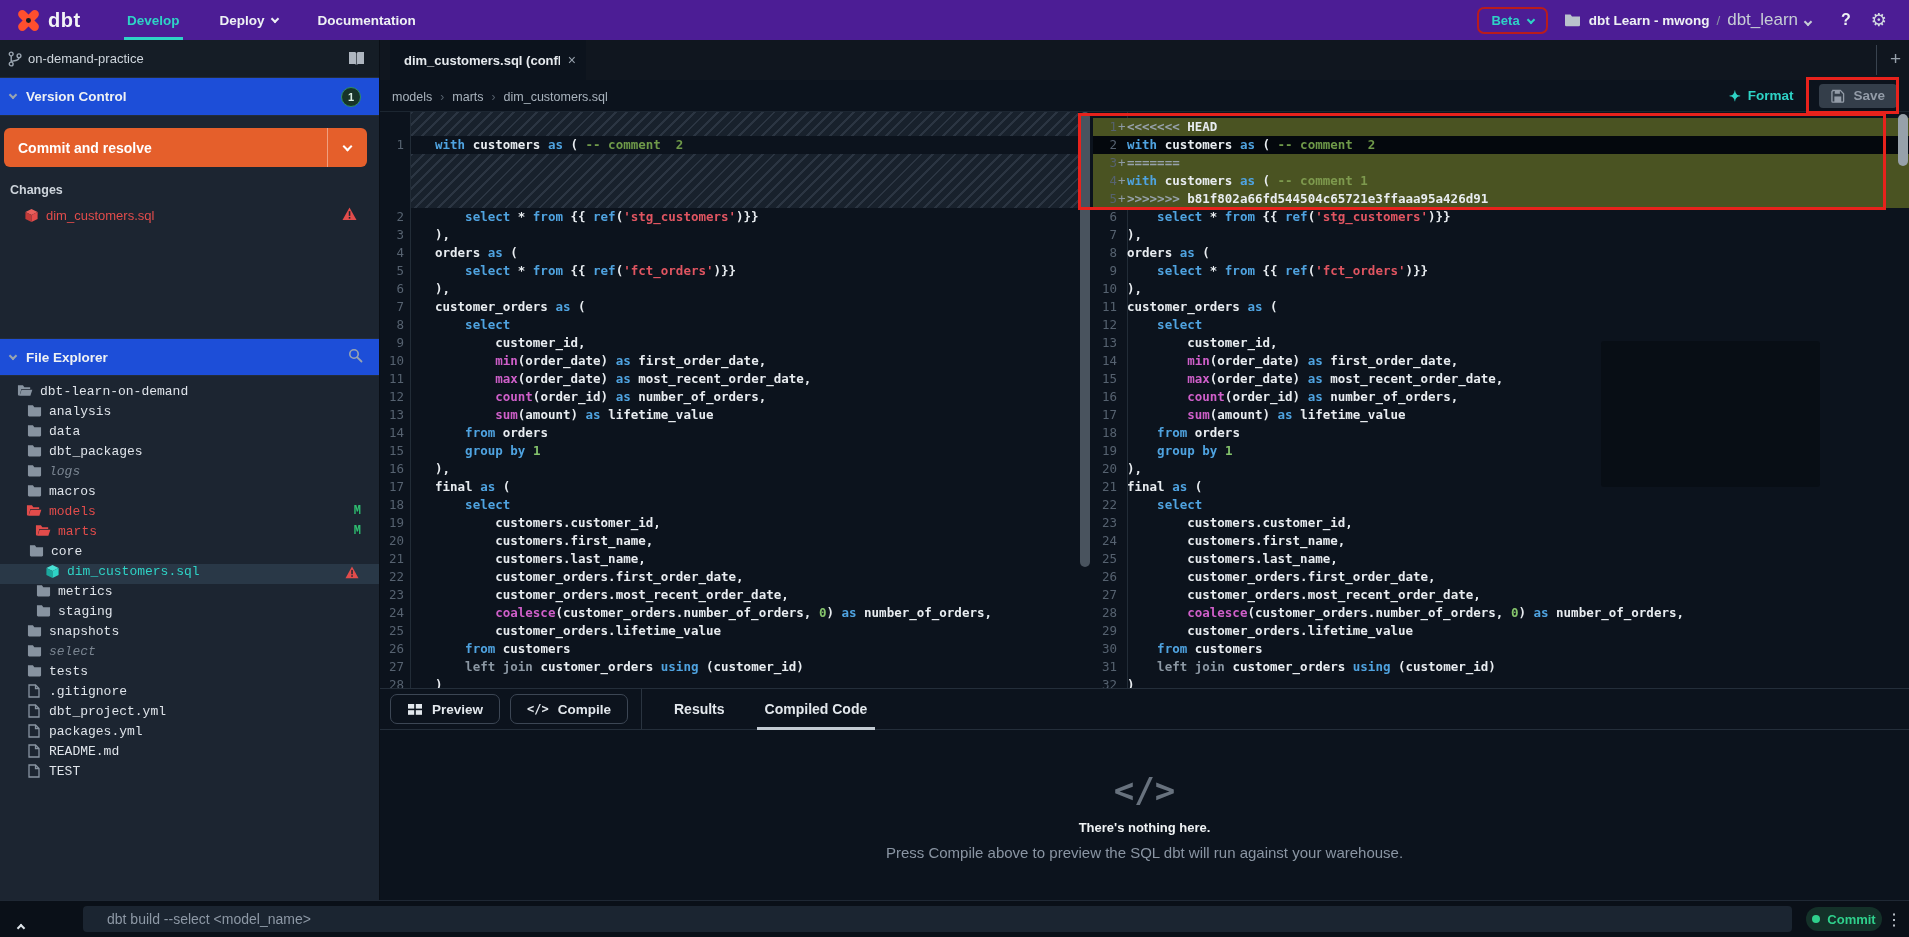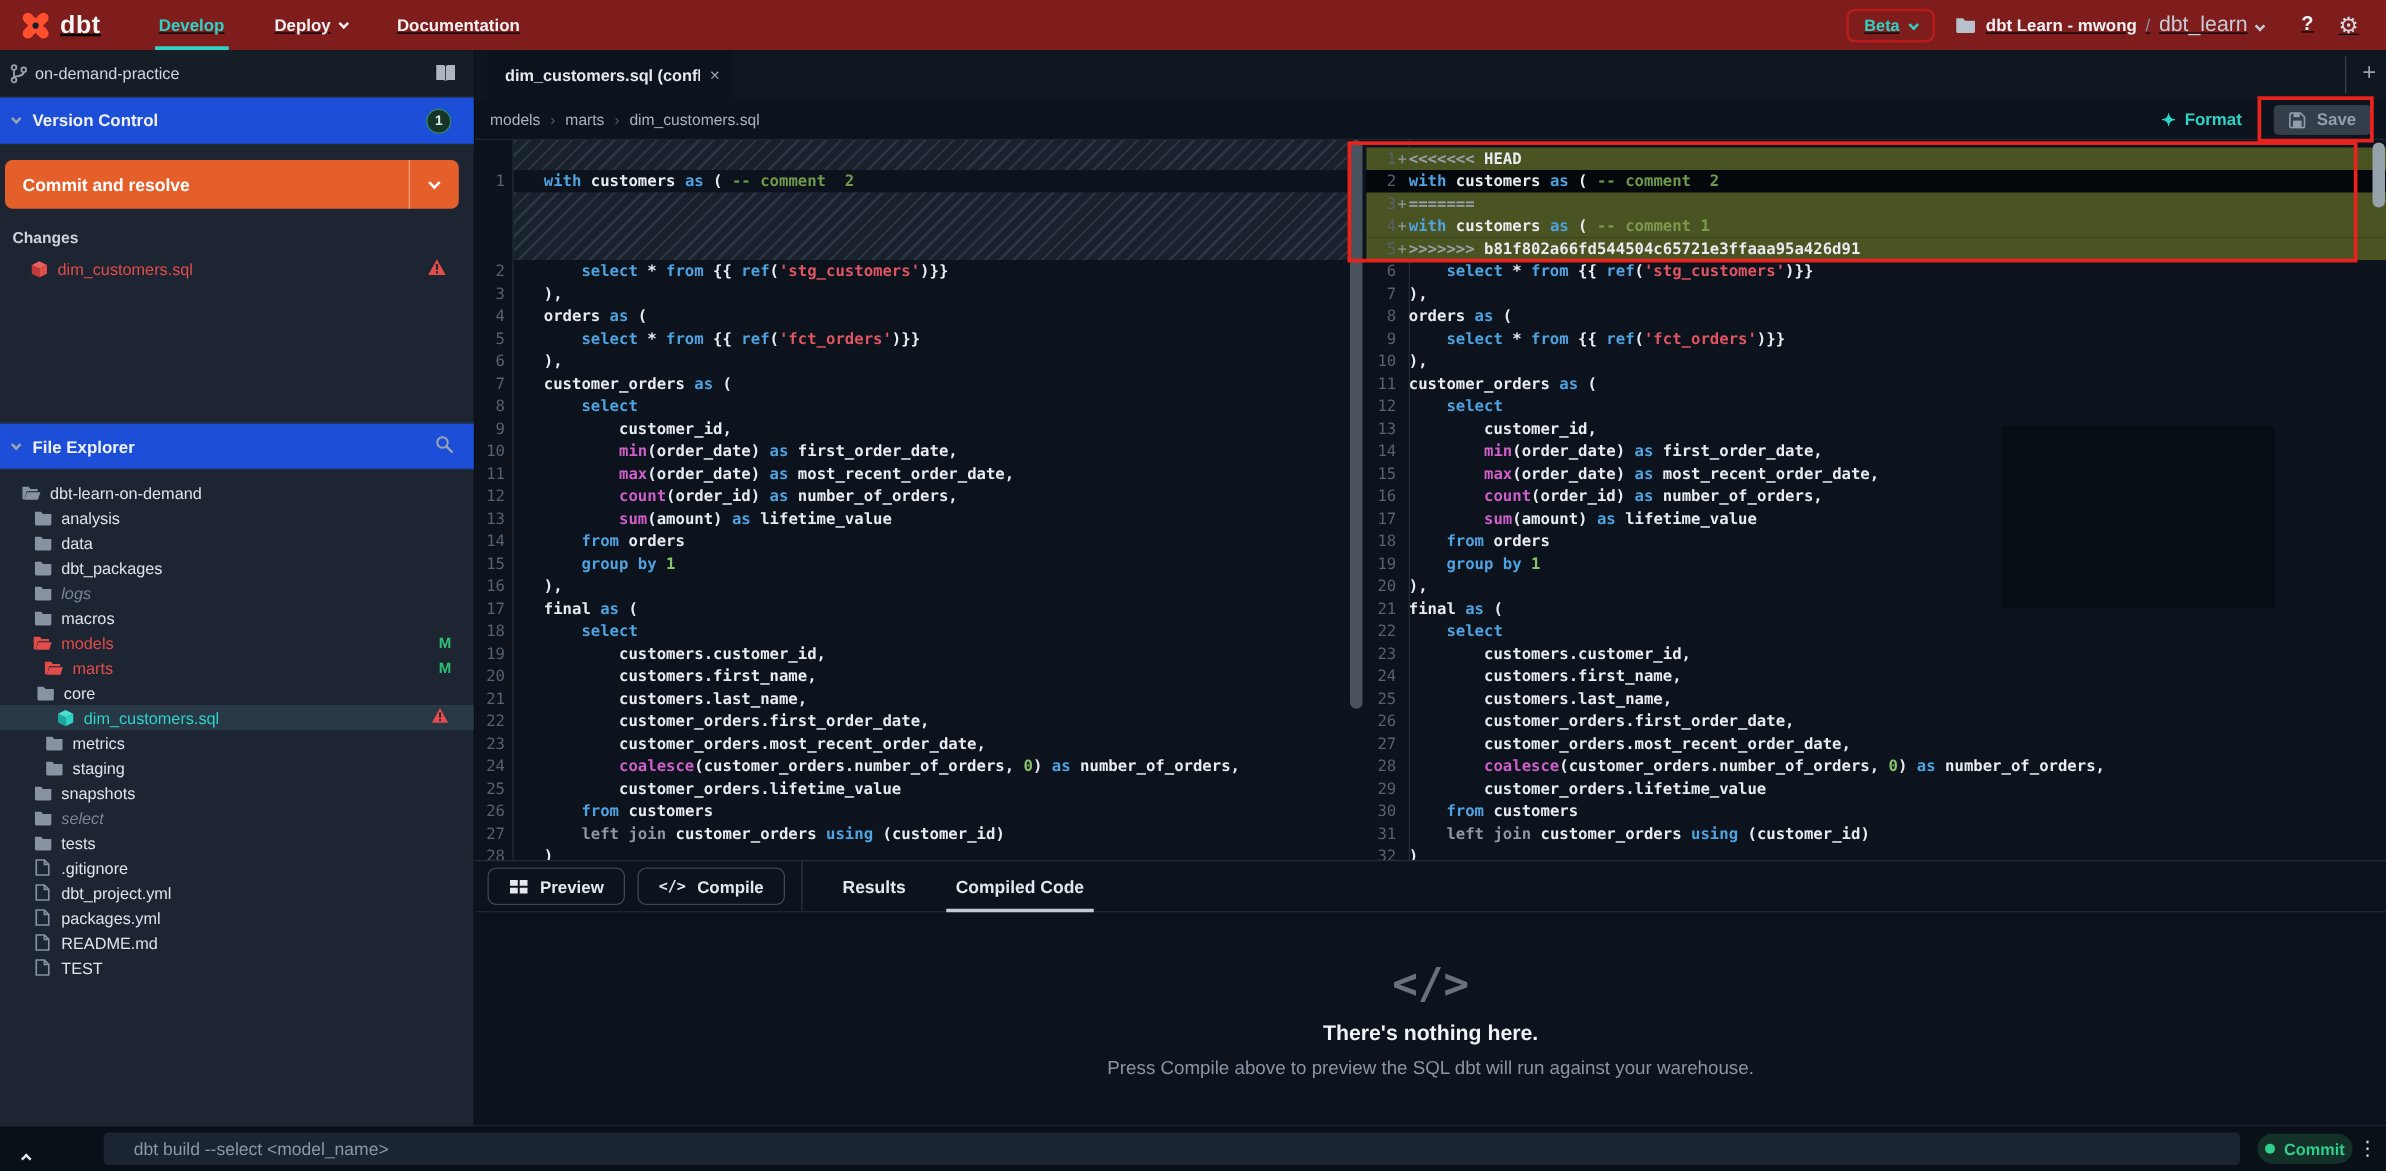--- a/index.html
+++ b/index.html
@@ -1,22 +1,22 @@
 <!DOCTYPE html>
 <html><head>
 <meta charset="utf-8">
 <style>
   * { margin:0; padding:0; box-sizing:border-box; }
   html,body { width:1909px; height:937px; background:#0c131d; overflow:hidden;
     font-family:"Liberation Sans", sans-serif; }
   .app { position:relative; width:1909px; height:937px; }
 
   
-  .topnav { position:absolute; left:0; top:0; width:100%; height:40px; background:#7f1d1d;
-    display:flex; align-items:stretch; z-index:5;text-decoration:underline; }
+  .topnav { position:absolute; left:0; top:0; width:100%; height:40px; background:#4c1d95;
+    display:flex; align-items:stretch; z-index:5; }
   .brand { display:flex; align-items:center; padding-left:15px; width:100px; }
   .brand svg { margin-right:6px; }
   .brand-text { color:#f2f4f6; font-weight:bold; font-size:20px; letter-spacing:.5px; }
   .nav-items { display:flex; align-items:stretch; margin-left:24px; }
   .nav-item { display:flex; align-items:center; padding:0 3px; margin-right:34px; color:#eef1f4;
     font-size:13.5px; font-weight:bold; cursor:pointer; border-bottom:3px solid transparent; padding-top:3px; }
   .nav-item.active { color:#2ed3c6; border-bottom-color:#2ed3c6; }
   .nav-item .chev { margin-left:7px; margin-bottom:3px; }
   .chev { display:inline-block; width:6px; height:6px; border-right:2px solid currentColor;
     border-bottom:2px solid currentColor; transform:rotate(45deg); }
@@ -53,22 +53,22 @@
     border-left:1px solid rgba(255,255,255,.4); display:flex; align-items:center; justify-content:center; }
   .commit-btn .split .chev { color:#fff; width:7px; height:7px; margin-top:-3px; }
   .changes-label { margin:16px 0 0 10px; color:#cdd4db; font-size:12.5px; font-weight:bold; }
   .changed-row { position:relative; margin-top:8px; height:20px; display:flex; align-items:center;
     padding-left:24px; cursor:pointer; }
   .changed-row .nm { color:#e24c4b; font-size:13px; margin-left:7px; }
   .warn { position:absolute; right:22px; top:2px; }
   .fe-header { margin-top:113px; border-top:1px solid #232d39; }
   .fe-search { position:absolute; right:16px; top:9px; display:flex; cursor:pointer; }
   .tree { margin-top:8px; }
-  .tree-row { position:relative; height:20px; display:flex; align-items:center; font-size:13px;
-    color:#dfe4ea; cursor:pointer; }
+  .tree-row { position:relative; height:20px; display:flex; align-items:flex-start; font-size:13px;
+    color:#dfe4ea; cursor:pointer;font-family:Liberation Mono, monospace; }
   .tree-row.sel { background:#293847; }
   .tree-row .ic { display:flex; width:16px; justify-content:center; margin-right:7px; flex:none; }
   .tree-row.red .nm { color:#e24c4b; }
   .tree-row.teal .nm { color:#2ed3c6; }
   .tree-row.dim .nm { color:#7a8591; font-style:italic; }
   .m-badge { position:absolute; right:18px; color:#2fbf71; font-size:12px; font-weight:bold; }
   .tree-warn { position:absolute; right:20px; top:2px; }
 
   
   .main { position:absolute; left:380px; top:40px; right:0; bottom:37px; }
@@ -128,21 +128,21 @@
   .tools-vdiv { width:1px; height:40px; background:#2a3440; margin-left:13px; }
   .btab { height:42px; display:flex; align-items:center; padding:0 8px; margin-left:24px; color:#e3e8ed;
     font-size:14px; font-weight:bold; border-bottom:3px solid transparent; padding-top:3px; cursor:pointer; }
   .btab.active { border-bottom-color:#c2cad2; }
 
   
   .emptypanel { position:absolute; left:0; top:690px; right:0; height:170px; background:#0c131d;
     display:flex; flex-direction:column; align-items:center; justify-content:center; }
   .empty-ic { color:#68727e; font-family:"DejaVu Sans Mono", monospace; font-size:34px; font-weight:bold;
     margin-bottom:10px; }
-  .empty-title { color:#f0f3f5; font-size:17px; font-weight:bold; margin-bottom:9px; }
+  .empty-title { color:#f0f3f5; font-size:13px; font-weight:bold; margin-bottom:9px; }
   .empty-sub { color:#8a95a3; font-size:15px; }
 
   
   .cmdbar { position:absolute; left:0; bottom:0; width:100%; height:37px; background:#0a1018;
     border-top:1px solid #1f2834; z-index:4; }
   .collapse { position:absolute; left:18px; top:16px; color:#dfe5ea; cursor:pointer; }
   .cmd-input { position:absolute; left:83px; top:5px; width:1709px; height:26px; background:#1b2531;
     border:none; border-radius:4px; color:#dfe5ea; font-size:14px; padding-left:24px; outline:none; }
   .cmd-input::placeholder { color:#8d98a5; }
   .ready-pill { position:absolute; left:1806px; top:6px; width:76px; height:24px; border-radius:12px;

